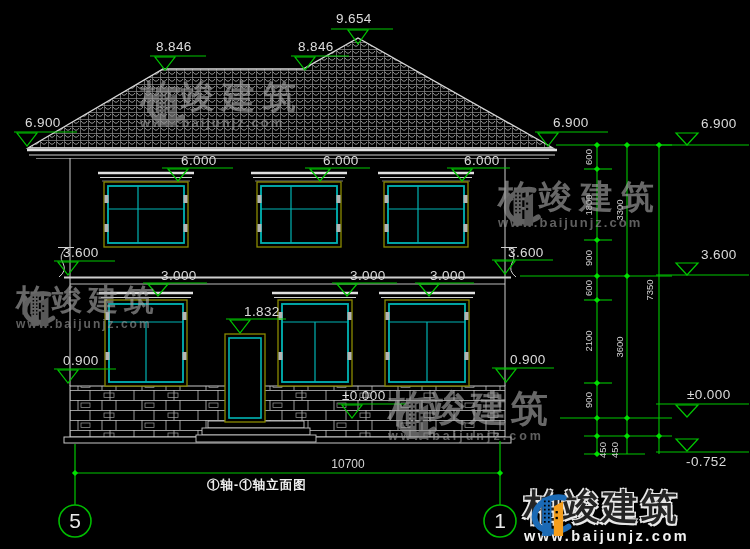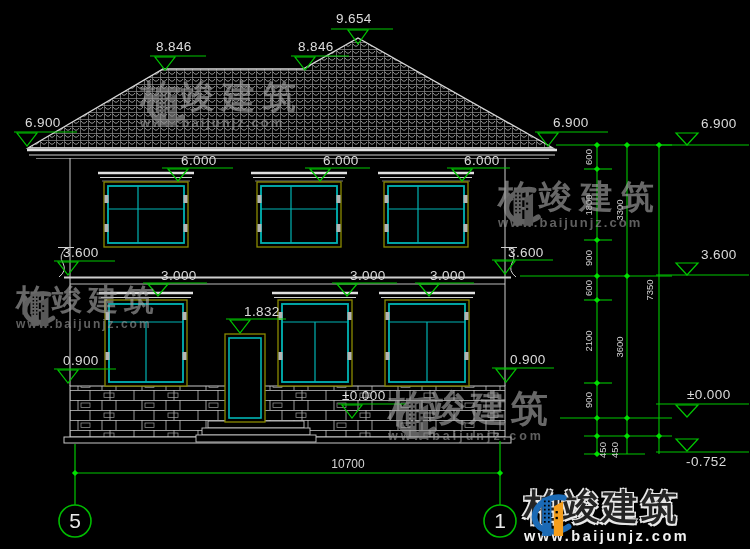--- a/index.html
+++ b/index.html
@@ -316,20 +316,21 @@
 <div class="dim" style="left:589px;top:288px">600</div>
 <div class="dim" style="left:589px;top:341px">2100</div>
 <div class="dim" style="left:589px;top:400px">900</div>
 <div class="dim" style="left:603px;top:450px">450</div>
 <div class="dim" style="left:615px;top:450px">450</div>
 <div class="dim" style="left:620px;top:210px">3300</div>
 <div class="dim" style="left:620px;top:347px">3600</div>
 <div class="dim" style="left:650px;top:290px">7350</div>
 
 <div class="dimh" style="left:348px;top:464px">10700</div>
+<div class="title" style="left:207px;top:477px">①轴-①轴立面图</div>
 <div class="bubble-num" style="left:75px;top:521px">5</div>
 <div class="bubble-num" style="left:500px;top:521px">1</div>
 
 <div class="wm" style="left:136px;top:80px">
   <svg class="logo-gray" width="54" height="58" viewBox="0 0 100 100">
         <use href="#bjlogo"></use>
       </svg>
   <div class="txt" style="margin-left:4px">
     <span class="wm-brand" style="font-size:33px;letter-spacing:8px">柏竣建筑</span>
     <span class="wm-url" style="font-size:13px">www.baijunjz.com</span>

